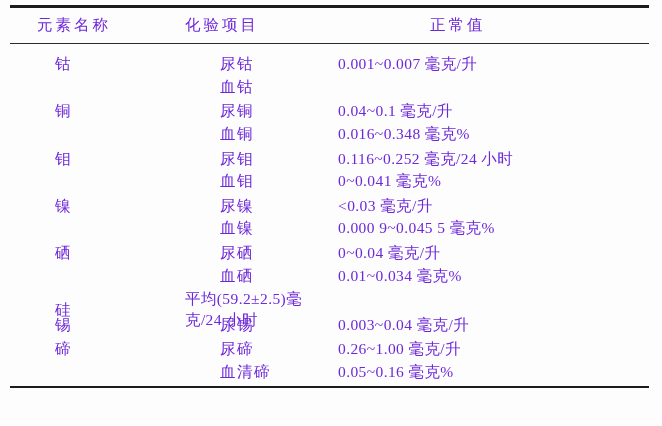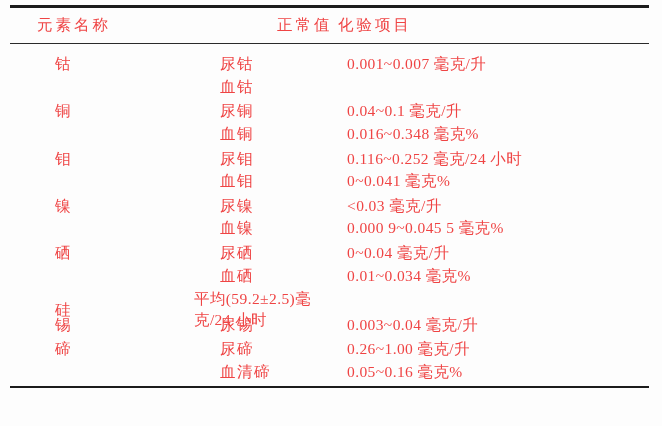--- a/index.html
+++ b/index.html
@@ -2,21 +2,21 @@
 <html><head>
 <meta charset="utf-8">
 <style>
   * { margin: 0; padding: 0; box-sizing: border-box; }
   html, body { background: #ffffff; }
   .page {
     position: relative;
     width: 662px;
     height: 426px;
     background: #fdfdfd;
-    color: #ef4444;
+    color: #6d28d9;
     font-family: "Liberation Serif", "DejaVu Serif", serif;
     font-size: 15.5px;
     overflow: hidden;
   }
   .rule {
     margin-left: 10px;
     margin-right: 13px;
     background: #1c1c1c;
   }
   .rule.thick { height: 2.5px; }
@@ -36,33 +36,33 @@
   .tbody { padding-top: 10px; }
   .group { margin-bottom: 2px; }
   .row {
     display: grid;
     grid-template-columns: 185px 153px 1fr;
     align-items: center;
     height: 22.6px;
   }
   .cell-element { padding-left: 55px; letter-spacing: 1px; }
   .cell-item    { letter-spacing: 1.5px; margin-left: 35px; }
-  .cell-value   { letter-spacing: 0.4px; margin-left: 9px; }
+  .cell-value   { letter-spacing: 0.4px; }
 </style>
 </head>
 <body>
 
 <div class="page">
 
   <div class="rule thick top"></div>
 
   <div class="hdr">
     <div class="h h1">元素名称</div>
+    <div class="h h2">化验项目</div>
     <div class="h h3">正常值</div>
-    <div class="h h2">化验项目</div>
   </div>
 
   <div class="rule thin"></div>
 
   <div class="tbody" id="tbody">
       <div class="group">
         <div class="row">
     <span class="cell-element">钴</span>
     <span class="cell-item">尿钴</span>
     <span class="cell-value">0.001~0.007 毫克/升</span>

